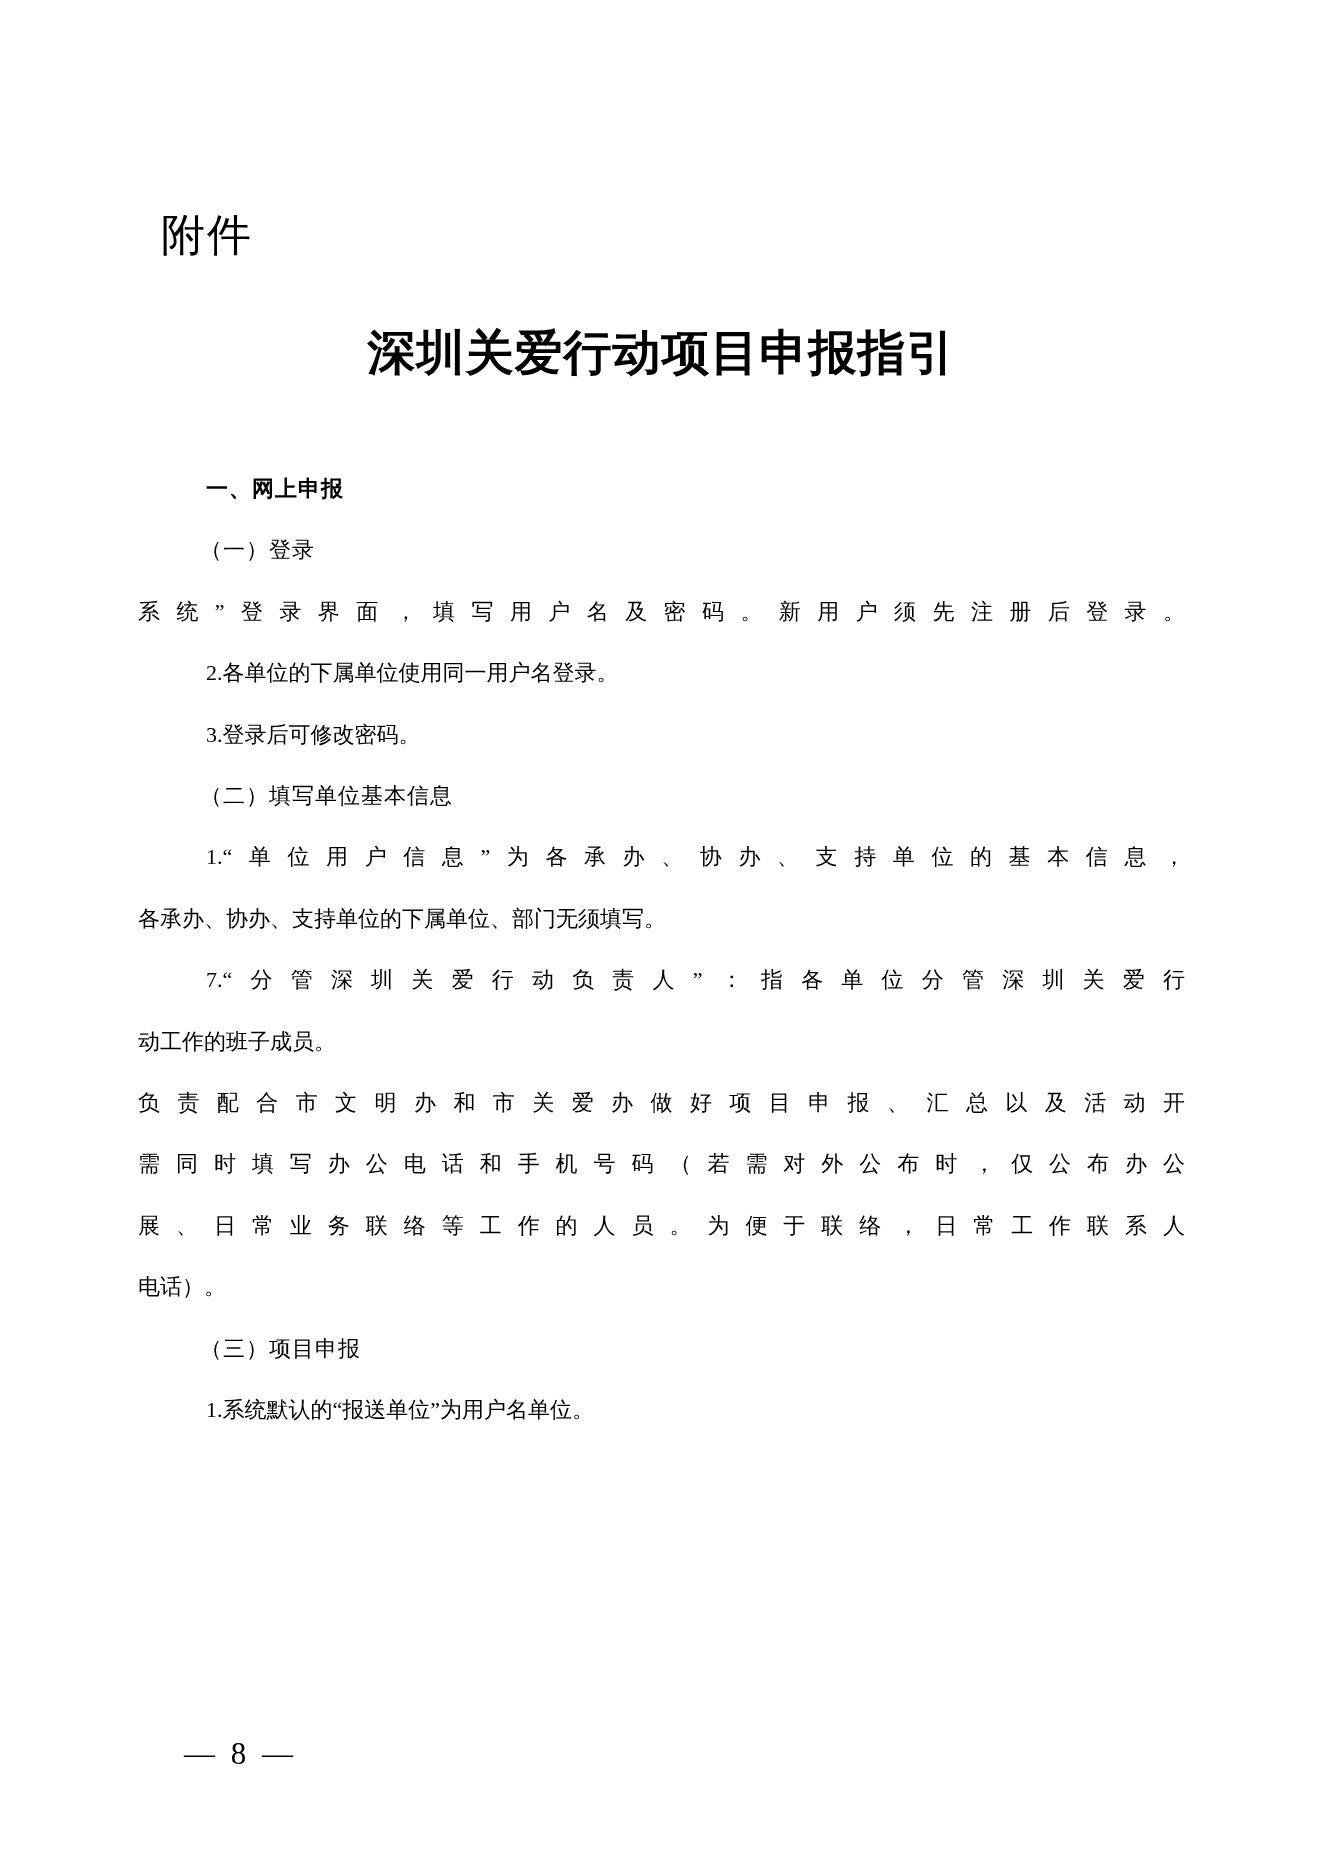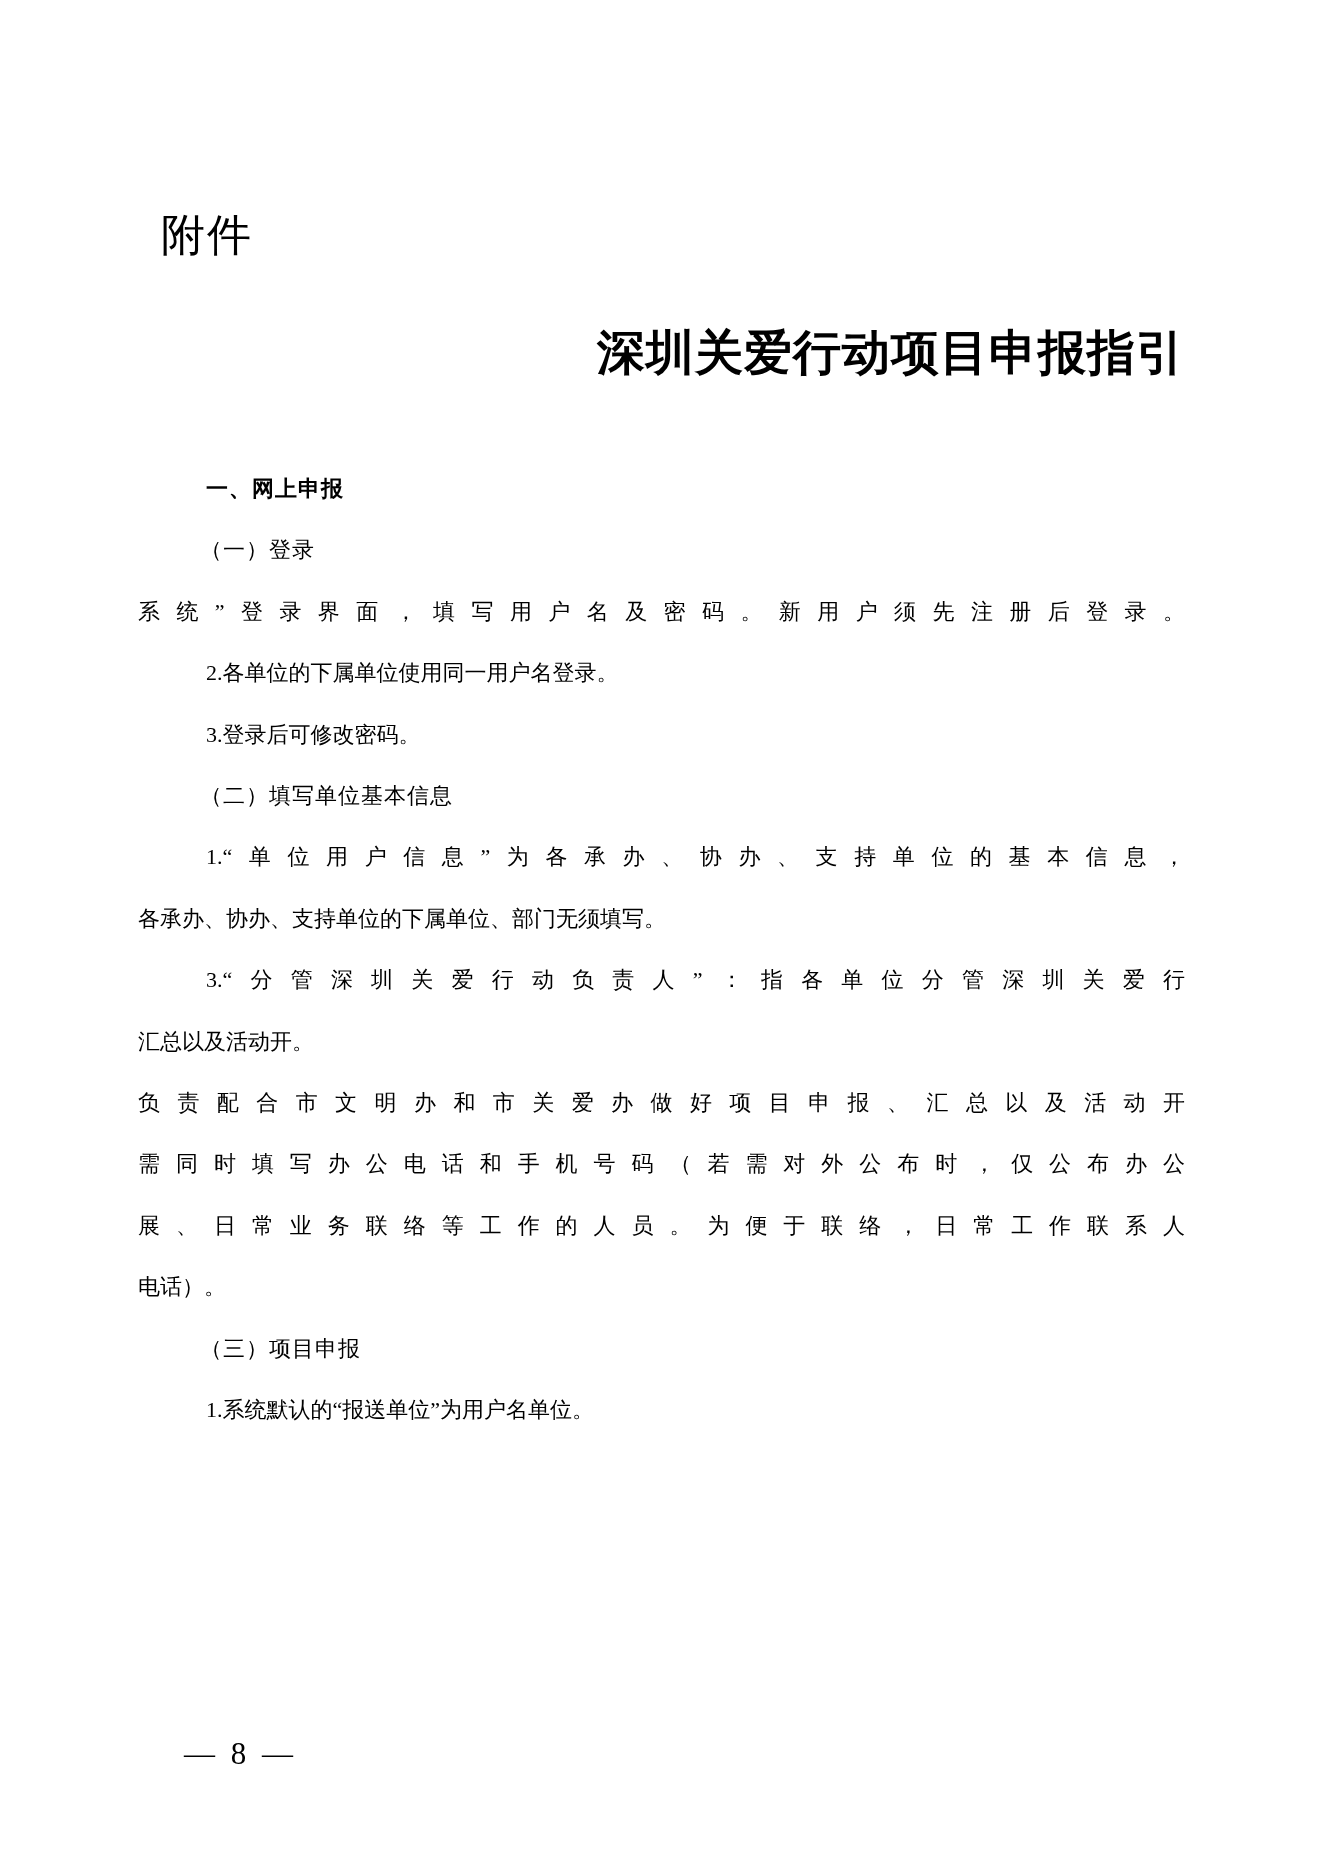--- a/index.html
+++ b/index.html
@@ -23,21 +23,21 @@
     font-family: "Liberation Sans", sans-serif;
     font-size: 44px;
     line-height: 38px;
     letter-spacing: 2px;
   }
   .doc-title {
     position: absolute;
     left: 138px;
     top: 324px;
     width: 1047px;
-    text-align: right;
+    text-align: center;
     font-family: "Liberation Serif", serif;
     font-weight: bold;
     font-size: 48px;
     line-height: 58px;
     letter-spacing: 1px;
   }
   .doc-body {
     position: absolute;
     left: 138px;
     top: 458px;
@@ -87,22 +87,22 @@
 
   <main class="doc-body">
       <div class="line h1">一、网上申报</div>
       <div class="line h2">（一）登录</div>
       <div class="line  justify">系统”登录界面，填写用户名及密码。新用户须先注册后登录。</div>
       <div class="line indent">2.各单位的下属单位使用同一用户名登录。</div>
       <div class="line indent">3.登录后可修改密码。</div>
       <div class="line h2">（二）填写单位基本信息</div>
       <div class="line indent justify">1.“单位用户信息”为各承办、协办、支持单位的基本信息，</div>
       <div class="line ">各承办、协办、支持单位的下属单位、部门无须填写。</div>
-      <div class="line indent justify">3.“分管深圳关爱行动负责人”：指各单位分管深圳关爱行</div>
-      <div class="line ">汇总以及活动开。</div>
+      <div class="line indent justify">7.“分管深圳关爱行动负责人”：指各单位分管深圳关爱行</div>
+      <div class="line ">动工作的班子成员。</div>
       <div class="line  justify">负责配合市文明办和市关爱办做好项目申报、汇总以及活动开</div>
       <div class="line  justify">需同时填写办公电话和手机号码（若需对外公布时，仅公布办公</div>
       <div class="line  justify">展、日常业务联络等工作的人员。为便于联络，日常工作联系人</div>
       <div class="line ">电话）。</div>
       <div class="line h2">（三）项目申报</div>
       <div class="line indent">1.系统默认的“报送单位”为用户名单位。</div>
     </main>
 
   <div class="page-number">— 8 —</div>
 </div>

